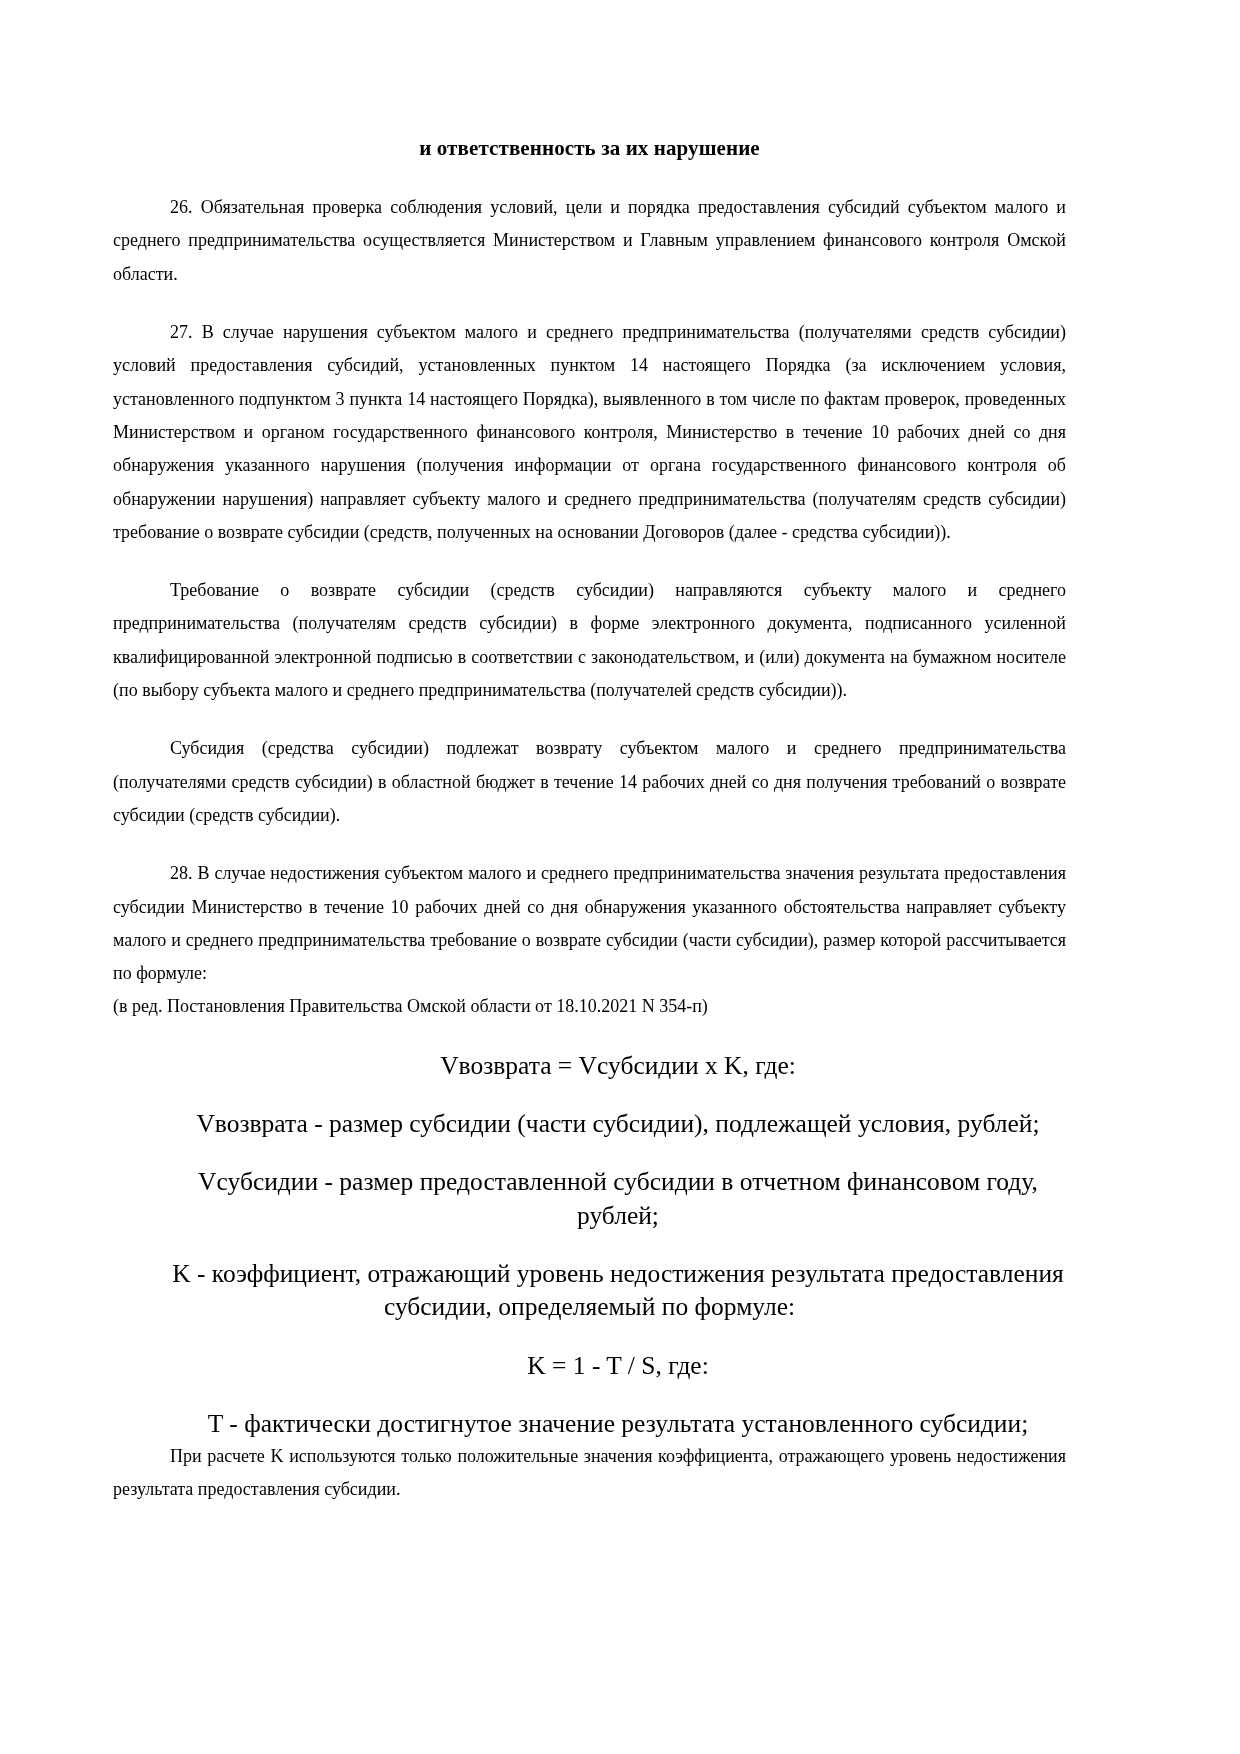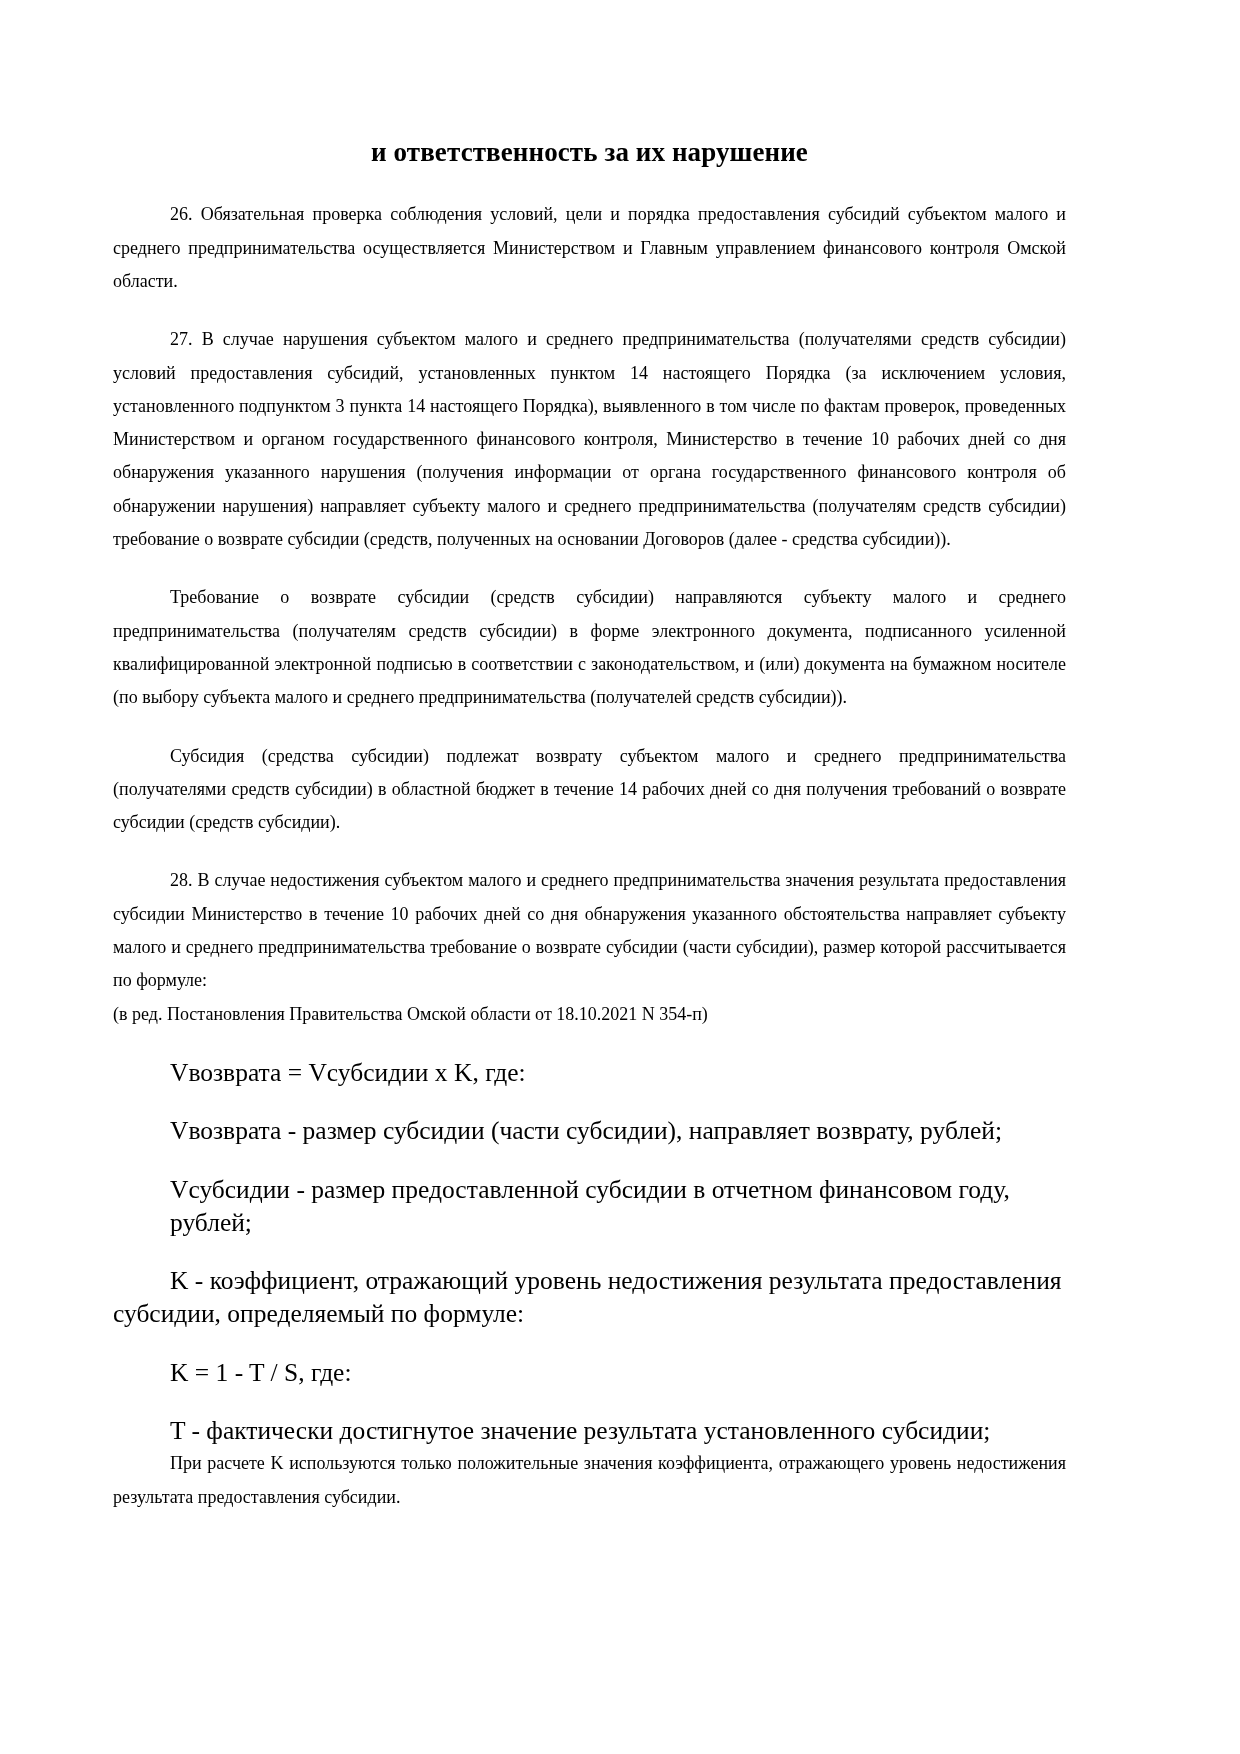--- a/index.html
+++ b/index.html
@@ -21,21 +21,21 @@
     box-sizing: border-box;
     overflow: hidden;
   }
   .content {
     position: absolute;
     left: 113px;
     top: 0;
     width: 953px;
   }
   .doc-title {
-    font-size: 27px;
+    font-size: 21px;
     font-weight: bold;
     text-align: center;
     letter-spacing: 0.1px;
     margin: 0;
     padding-top: 136px;
     line-height: 1.2;
   }
   p.para {
     font-size: 18px;
     line-height: 33.3px;
@@ -55,21 +55,21 @@
   p.noindent {
     text-indent: 0;
     text-align: left;
   }
   p.tight {
     margin-top: 0 !important;
   }
   p.formula {
     font-size: 25.5px;
     line-height: 33.3px;
-    text-align: left;
+    text-align: center;
     margin: 0;
     margin-top: 25px;
     padding: 0;
     text-indent: 0;
     padding-left: 57px;
   }
   p.formula.hang {
     padding-left: 0;
     text-indent: 57px;
   }
@@ -89,21 +89,21 @@
     <p class="para">Требование о возврате субсидии (средств субсидии) направляются субъекту малого и среднего предпринимательства (получателям средств субсидии) в форме электронного документа, подписанного усиленной квалифицированной электронной подписью в соответствии с законодательством, и (или) документа на бумажном носителе (по выбору субъекта малого и среднего предпринимательства (получателей средств субсидии)).</p>
 
     <p class="para">Субсидия (средства субсидии) подлежат возврату субъектом малого и среднего предпринимательства (получателями средств субсидии) в областной бюджет в течение 14 рабочих дней со дня получения требований о возврате субсидии (средств субсидии).</p>
 
     <p class="para">28. В случае недостижения субъектом малого и среднего предпринимательства значения результата предоставления субсидии Министерство в течение 10 рабочих дней со дня обнаружения указанного обстоятельства направляет субъекту малого и среднего предпринимательства требование о возврате субсидии (части субсидии), размер которой рассчитывается по формуле:</p>
 
     <p class="para noindent tight">(в ред. Постановления Правительства Омской области от 18.10.2021 N 354-п)</p>
 
     <p class="formula">Vвозврата = Vсубсидии x K, где:</p>
 
-    <p class="formula">Vвозврата - размер субсидии (части субсидии), направляет возврату, рублей;</p>
+    <p class="formula">Vвозврата - размер субсидии (части субсидии), подлежащей условия, рублей;</p>
 
     <p class="formula">Vсубсидии - размер предоставленной субсидии в отчетном финансовом году, рублей;</p>
 
     <p class="formula hang">K - коэффициент, отражающий уровень недостижения результата предоставления субсидии, определяемый по формуле:</p>
 
     <p class="formula">K = 1 - T / S, где:</p>
 
     <p class="formula">T - фактически достигнутое значение результата установленного субсидии;</p>
 
 

